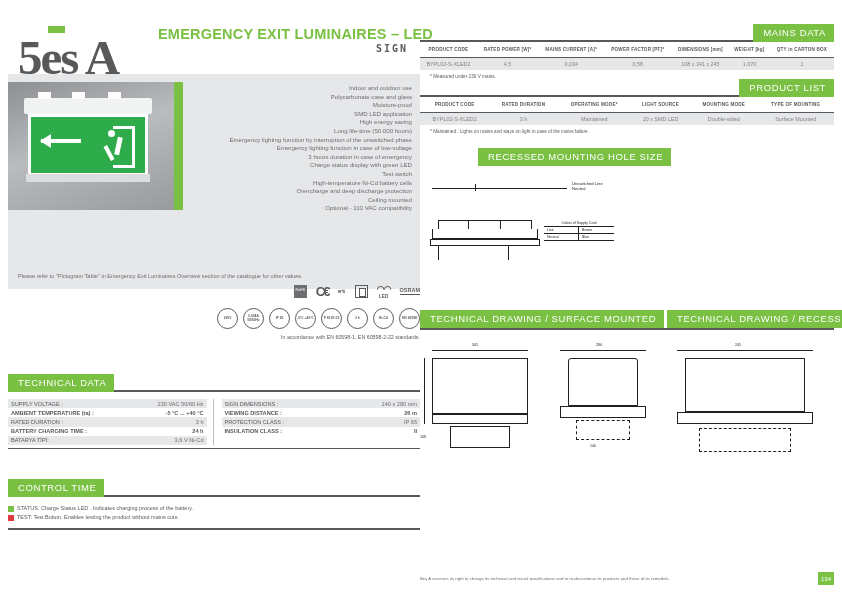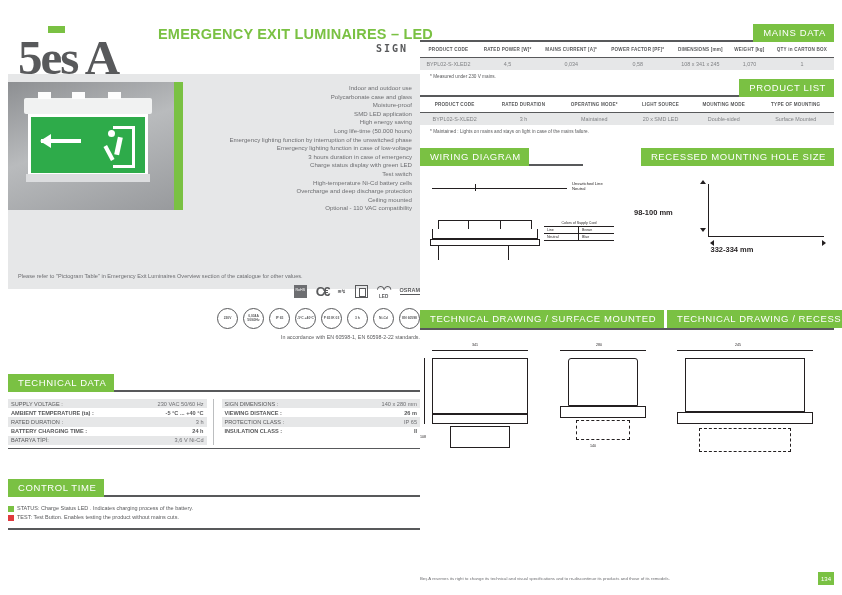--- a/index.html
+++ b/index.html
@@ -427,24 +427,20 @@
             <td>20 x SMD LED</td>
             <td>Double-sided</td>
             <td>Surface Mounted</td>
           </tr>
         </tbody>
       </table>
       <div class="foot-note">* Maintained : Lights on mains and stays on light in case of the mains failure.</div>
     </div>
 
     <div class="two-head">
-      <div class="th-left">
-        <div class="sec-head">WIRING DIAGRAM</div>
-        <div class="sec-rule"></div>
-      </div>
       <div class="th-right">
         <div class="sec-head">RECESSED MOUNTING HOLE SIZE</div>
       </div>
     </div>
 
     <div class="diagrams">
 
       <div class="wiring">
         <div class="wire-line"></div>
         <div class="wire-tick"></div>
@@ -466,29 +462,20 @@
             <span class="c1">Line</span>
             <span>Brown</span>
           </div>
           <div>
             <span class="c1">Neutral</span>
             <span>Blue</span>
           </div>
         </div>
       </div>
 
-      <div class="recessed">
-        <div class="rec-box"></div>
-        <div class="rec-arrow-v" style="top:10px;border-bottom:4px solid #231f20;"></div>
-        <div class="rec-arrow-v" style="top:58px;border-top:4px solid #231f20;"></div>
-        <div class="rec-vlabel">98-100 mm</div>
-        <div class="rec-arrow-h" style="left:80px;border-right:4px solid #231f20;"></div>
-        <div class="rec-arrow-h" style="right:8px;border-left:4px solid #231f20;"></div>
-        <div class="rec-hlabel">332-334 mm</div>
-      </div>
     </div>
 
     <div class="dr-head">
       <div class="dh-left">
         <div class="sec-head">TECHNICAL DRAWING / SURFACE MOUNTED</div>
       </div>
       <div class="dh-right">
         <div class="sec-head">TECHNICAL DRAWING / RECESSED</div>
       </div>
     </div>

